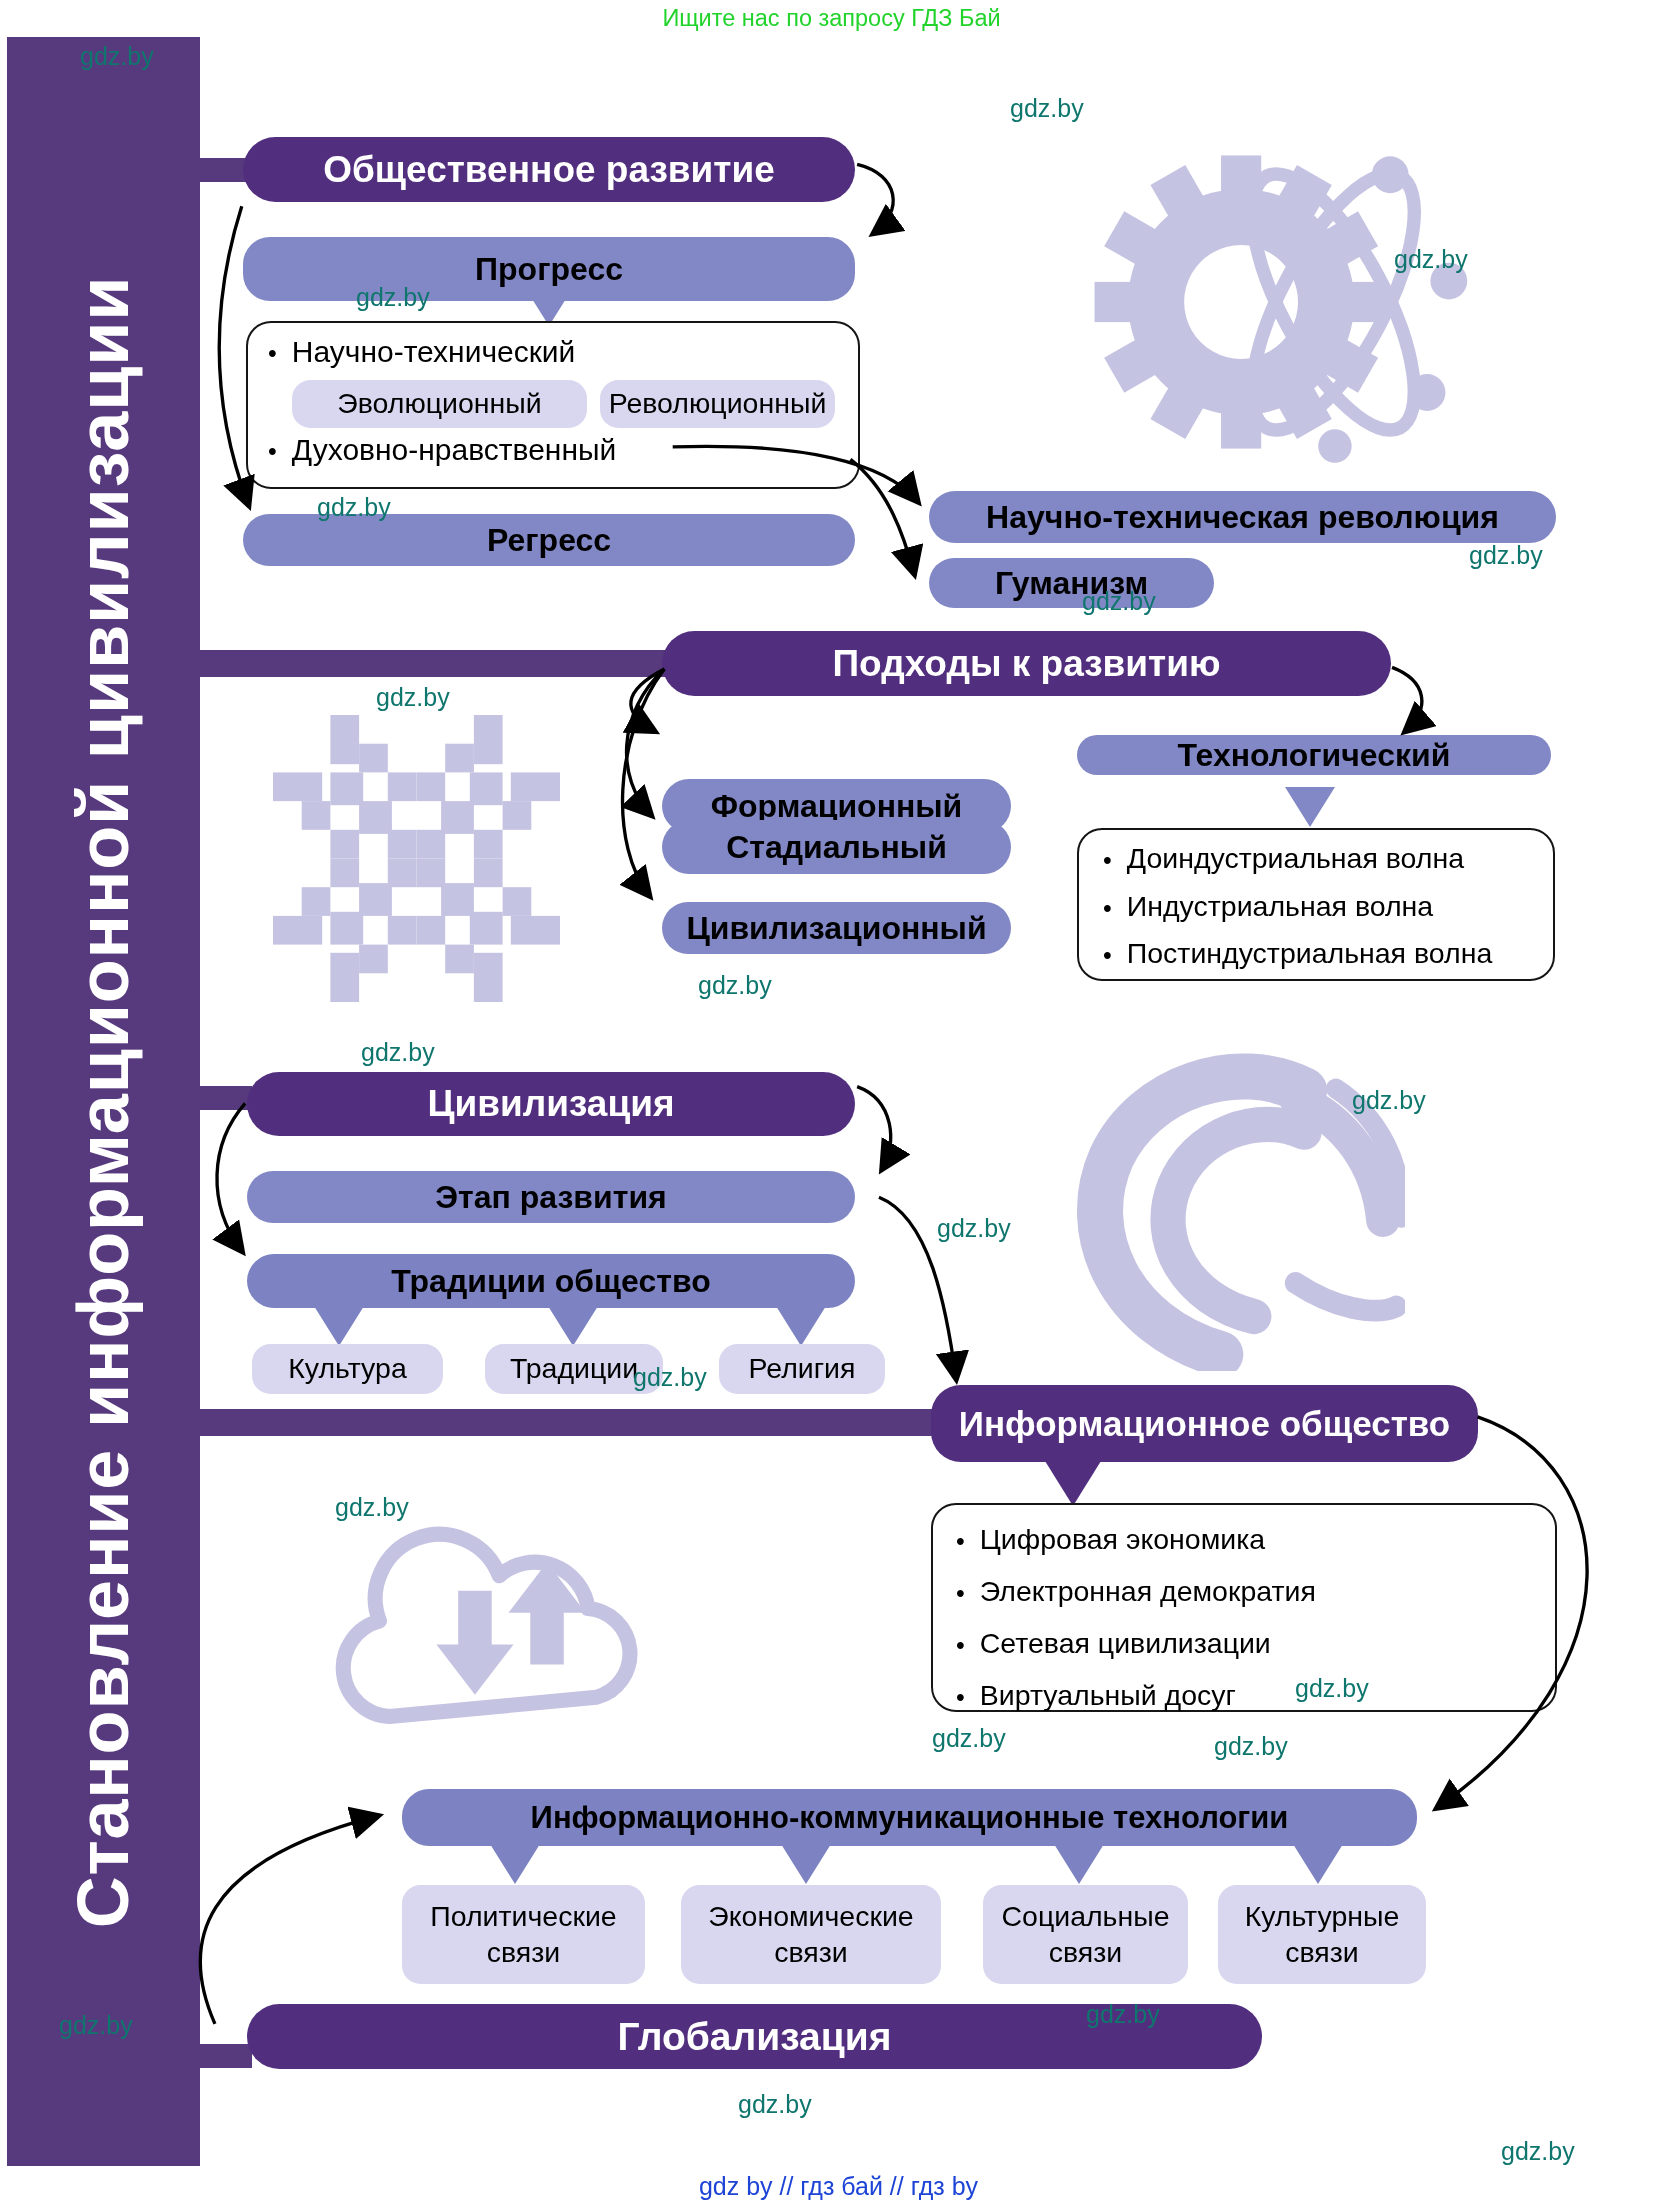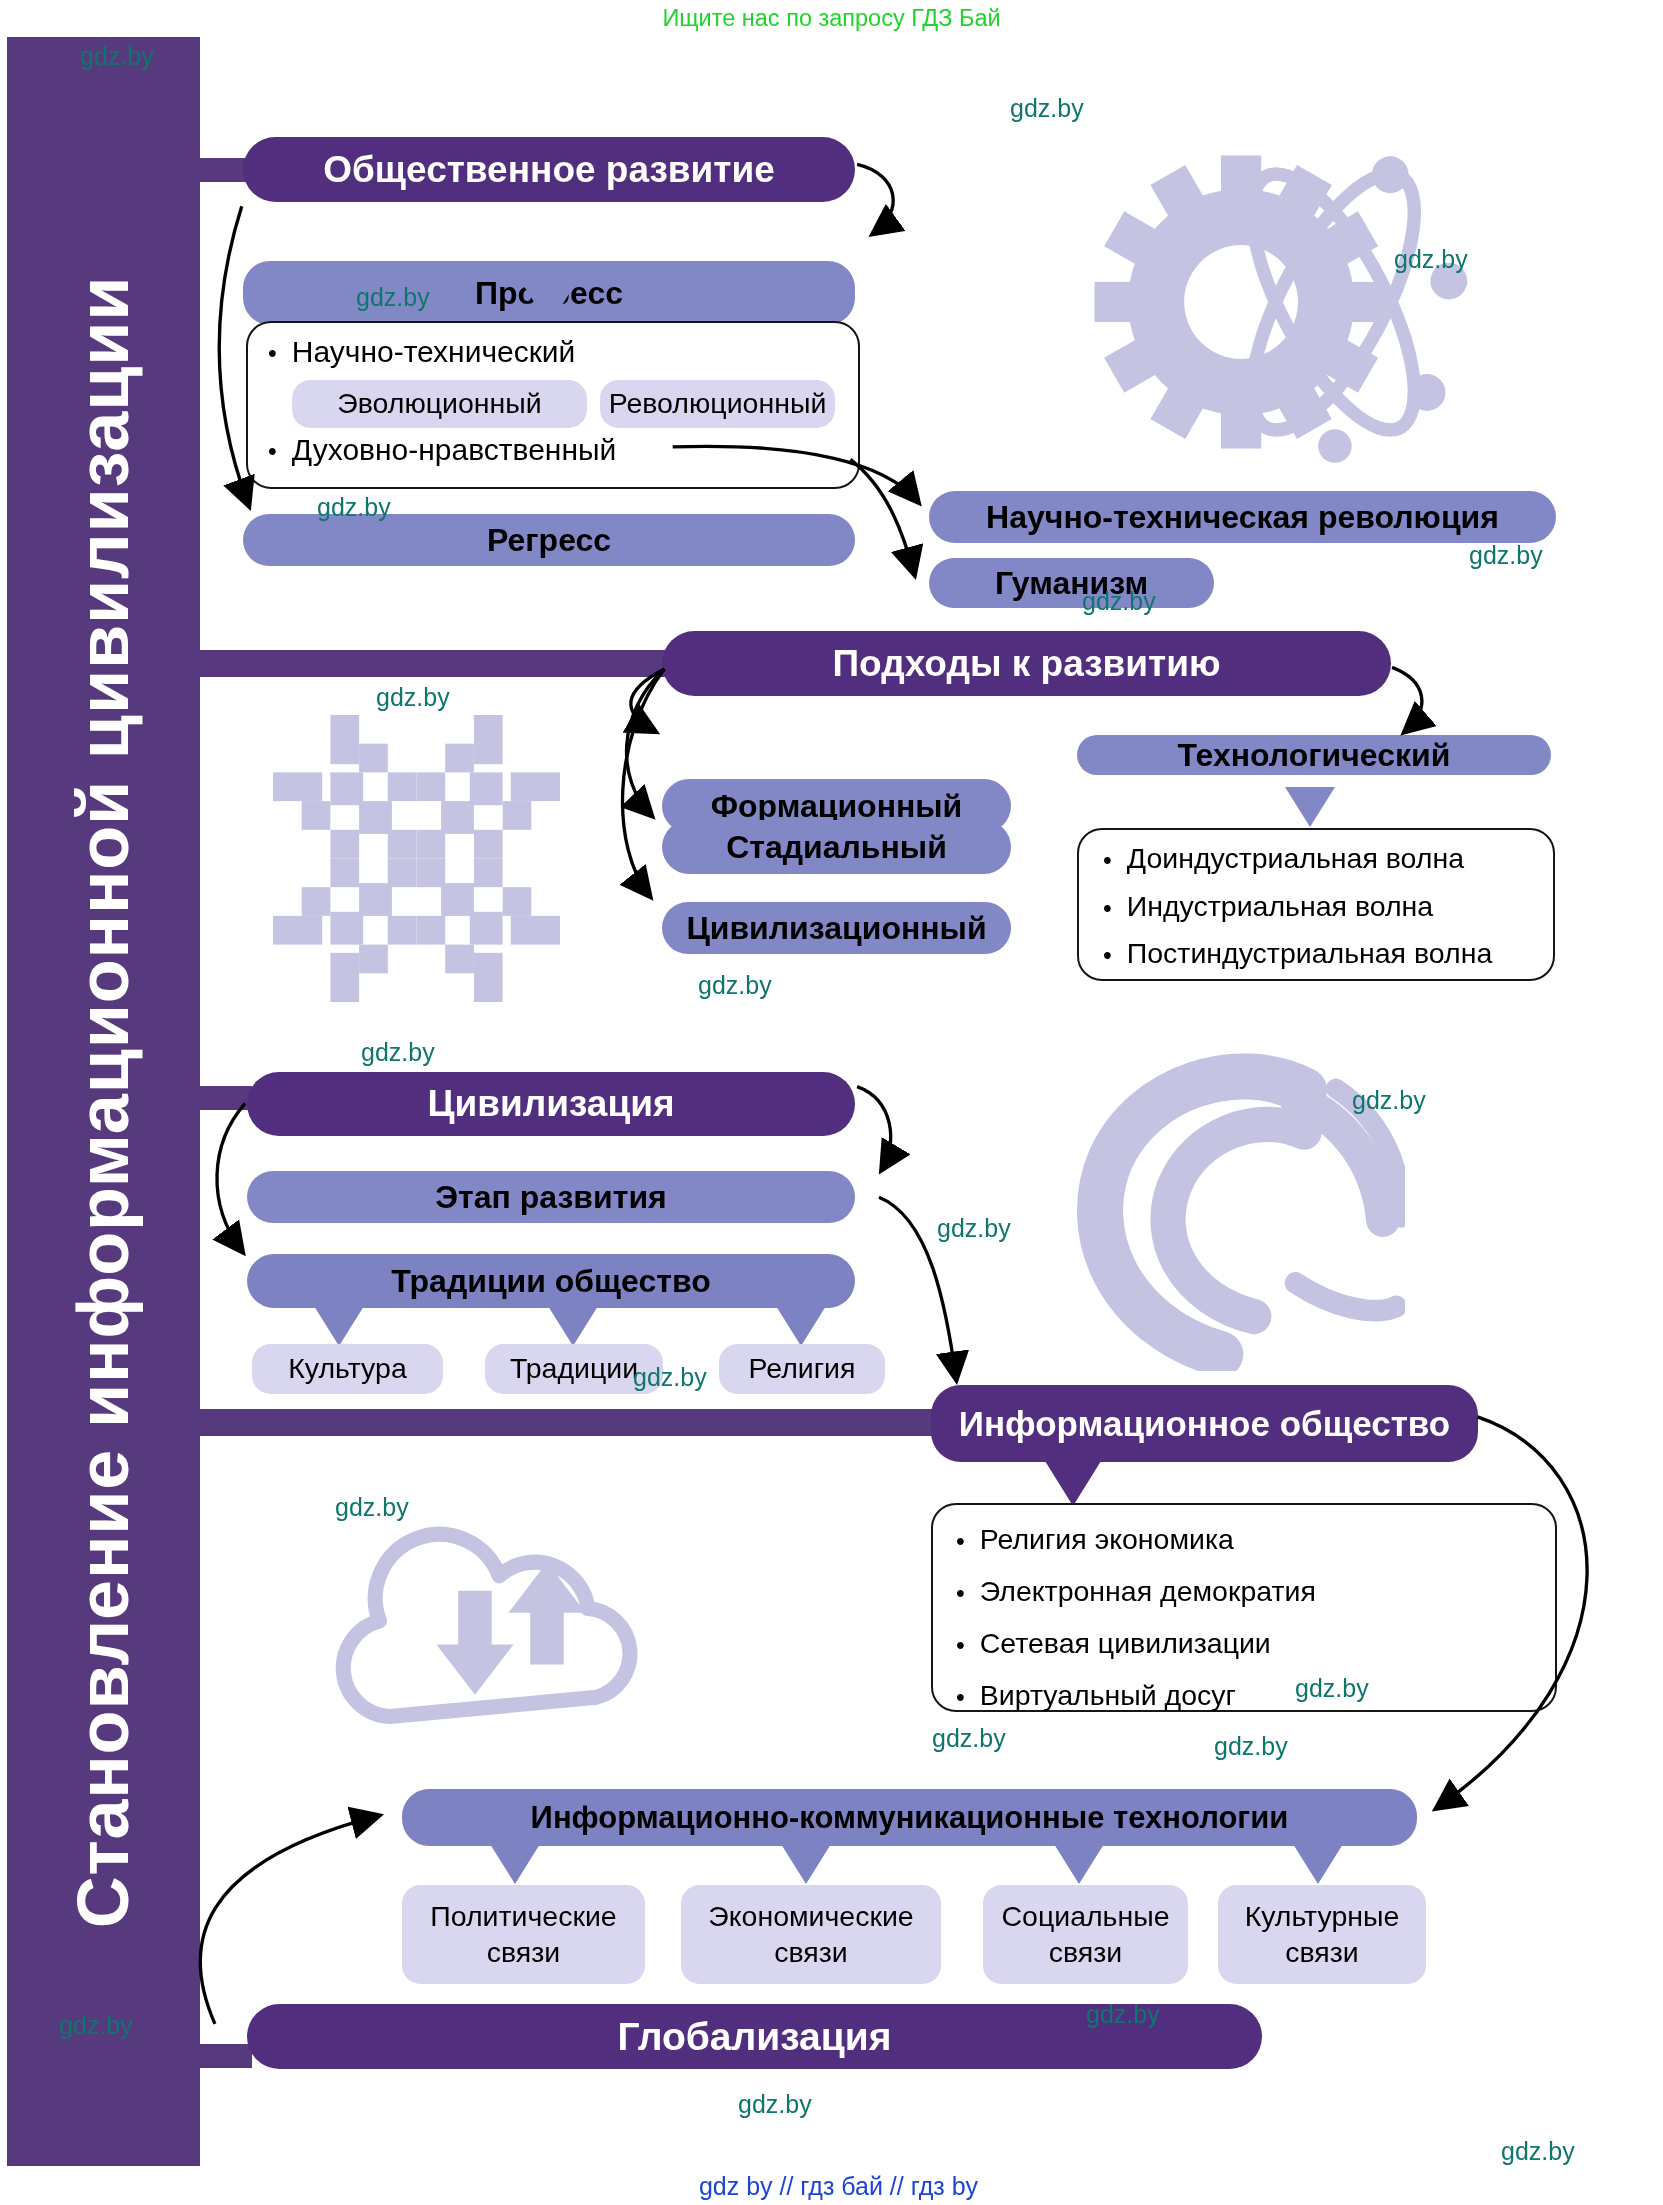--- a/index.html
+++ b/index.html
@@ -35,21 +35,21 @@
   .hdr-civ{left:247px;top:1072px;width:608px;height:64px;font-size:37px;}
   .hdr-info{left:931px;top:1385px;width:547px;height:77px;font-size:35px;border-radius:30px;}
   .hdr-glob{left:247px;top:2004px;width:1015px;height:65px;font-size:39px;}
   
   .bar-social{left:200px;top:158px;width:47px;height:23.5px;}
   .bar-approaches{left:200px;top:650px;width:470px;height:27px;}
   .bar-civ{left:200px;top:1086px;width:52px;height:23.5px;}
   .bar-info{left:200px;top:1409px;width:735px;height:27px;}
   .bar-glob{left:200px;top:2044px;width:52px;height:23.5px;}
   
-  .pill-progress{left:243px;top:237px;width:612px;height:64px;margin-top:24px;}
+  .pill-progress{left:243px;top:237px;width:612px;height:64px;}
   .pill-regress{left:243px;top:514px;width:612px;height:52px;}
   .pill-ntr{left:929px;top:491px;width:627px;height:52px;}
   .pill-humanism{left:929px;top:558px;width:285px;height:50px;}
   .pill-form{left:662px;top:735px;width:349px;height:54px;margin-top:44px;}
   .pill-stad{left:662px;top:820px;width:349px;height:54px;}
   .pill-tsiv{left:662px;top:902px;width:349px;height:52px;}
   .pill-tech{left:1077px;top:735px;width:474px;height:40px;}
   .pill-stage{left:247px;top:1171px;width:608px;height:52px;}
   .pill-society{left:247px;top:1254px;width:608px;height:54px;}
   .pill-ict{left:402px;top:1789px;width:1015px;height:57px;font-size:31px;}
@@ -230,21 +230,21 @@
         <path d="M300,290 C345,320 395,330 420,318" stroke-width="26"></path>
       </g>
     </svg>
   </div>
 
   <div class="abs hdr hdr-info">Информационное общество</div>
   <div class="abs tri hd tri-info"></div>
   <div class="abs wbox box-info"></div>
   <div class="abs bl small b-i1">
     <span class="dot">•</span>
-    <span>Религия экономика</span>
+    <span>Цифровая экономика</span>
   </div>
   <div class="abs bl small b-i2">
     <span class="dot">•</span>
     <span>Электронная демократия</span>
   </div>
   <div class="abs bl small b-i3">
     <span class="dot">•</span>
     <span>Сетевая цивилизации</span>
   </div>
   <div class="abs bl small b-i4">

